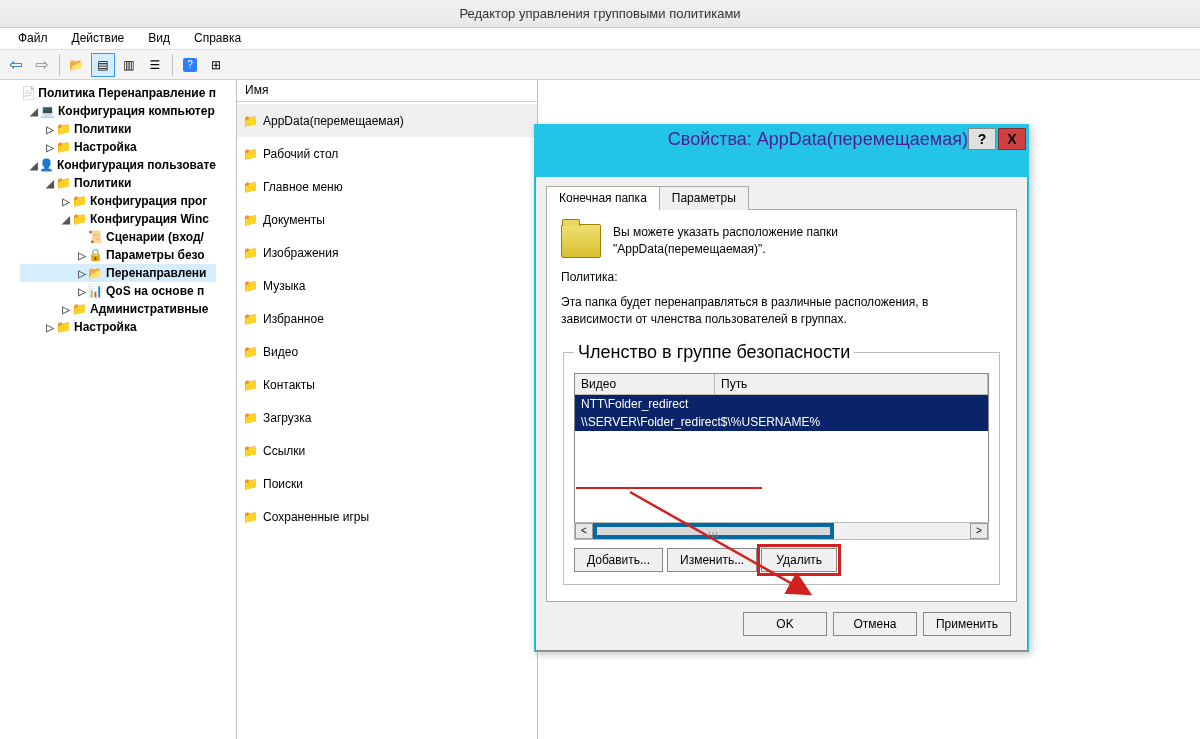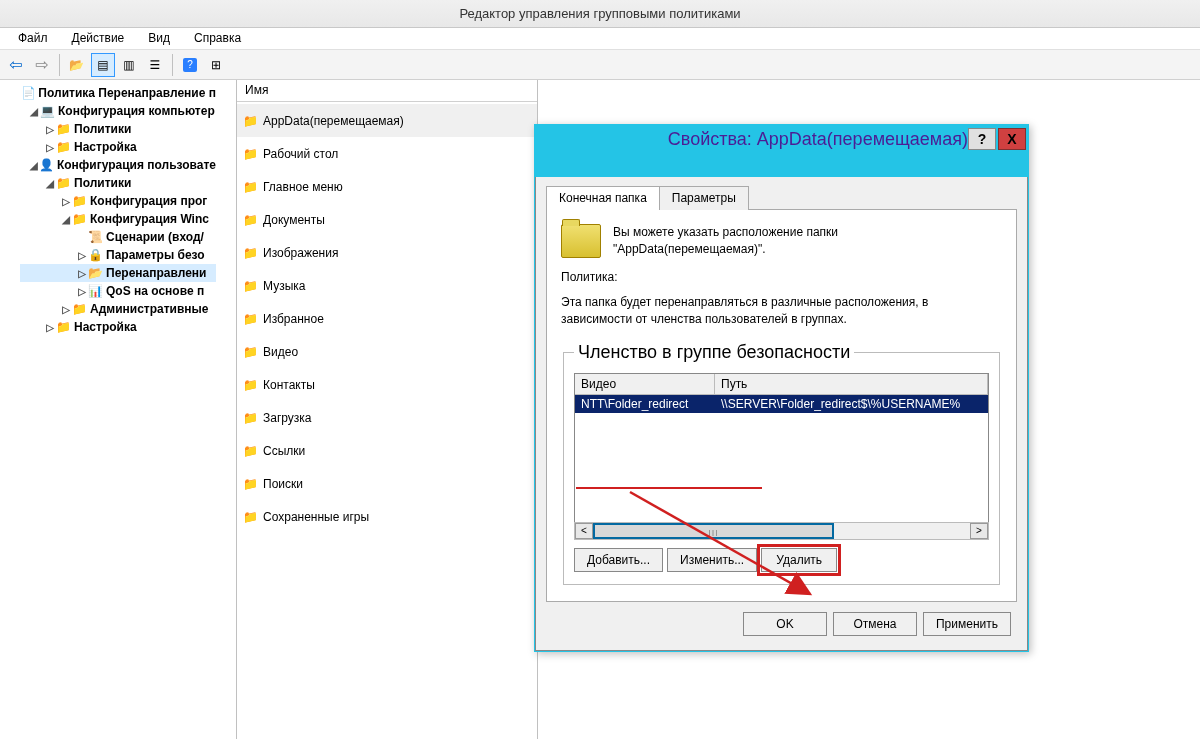--- a/index.html
+++ b/index.html
@@ -179,34 +179,34 @@
   fieldset.group-box legend { padding: 0 4px; font-size: 18px; }
   .grid-table {
     border: 1px solid #888;
     background: #fff;
     height: 150px;
     display: flex;
     flex-direction: column;
   }
   .grid-header { display: flex; background: #f0f0f0; border-bottom: 1px solid #bbb; }
   .grid-header .col { padding: 3px 6px; border-right: 1px solid #bbb; font-size: 12px; }
-  .grid-row { display: flex; background: #0a246a; color: #fff; }
+  .grid-row { display: flex; background: #0a246a; color: #fff; flex-direction: column; }
   .grid-row .cell { padding: 2px 6px; font-size: 12px; overflow:hidden; white-space:nowrap;}
   .grid-blank { flex: 1; background: #fff; }
   .hscroll {
     height: 18px;
     background: #f0f0f0;
     border: 1px solid #bbb;
     display: flex;
     align-items: center;
     margin-top: -1px;
   }
   .hscroll .arrow { width: 18px; height: 16px; border: 1px solid #999; background:#e8e8e8; text-align:center; font-size:10px; line-height:14px;}
   .hscroll .track { flex:1; position:relative; height:16px; }
-  .hscroll .thumb { position:absolute; left:0; width:64%; height:100%; background:#d8d8d8; border:2px solid #0369a1;}
+  .hscroll .thumb { position:absolute; left:0; width:64%; height:100%; background:#d8d8d8; border:4px solid #0369a1;}
   .hscroll .thumb-handle { position:absolute; left:50%; top:3px; transform:translateX(-50%); font-size:9px; color:#888; letter-spacing:1px;}
   .btn-row { display: flex; gap: 4px; margin-top: 8px; }
   .btn {
     height: 24px;
     padding: 0 12px;
     background: #f0f0f0;
     border: 1px solid #888;
     font-size: 12px;
     display:flex; align-items:center; justify-content:center;
     min-width: 76px;

